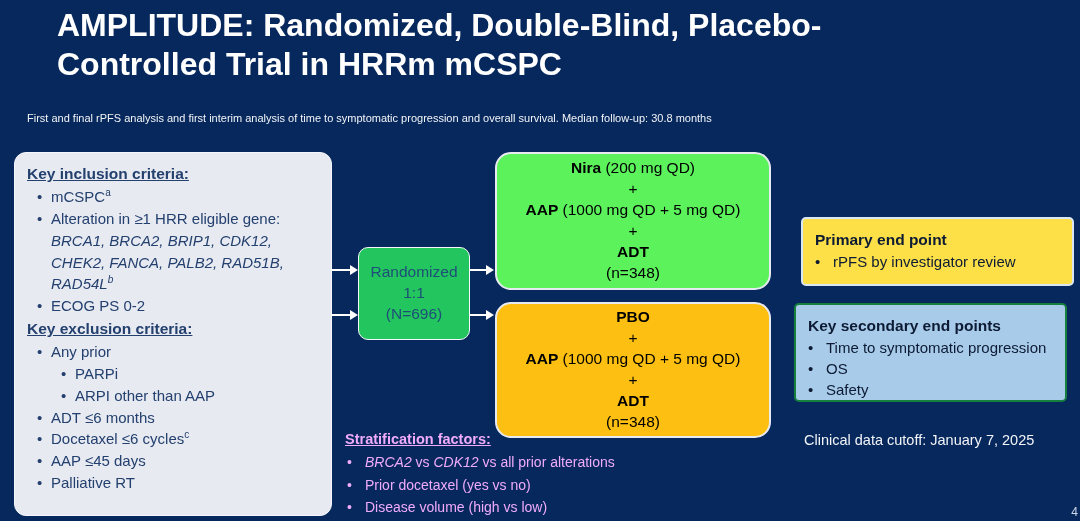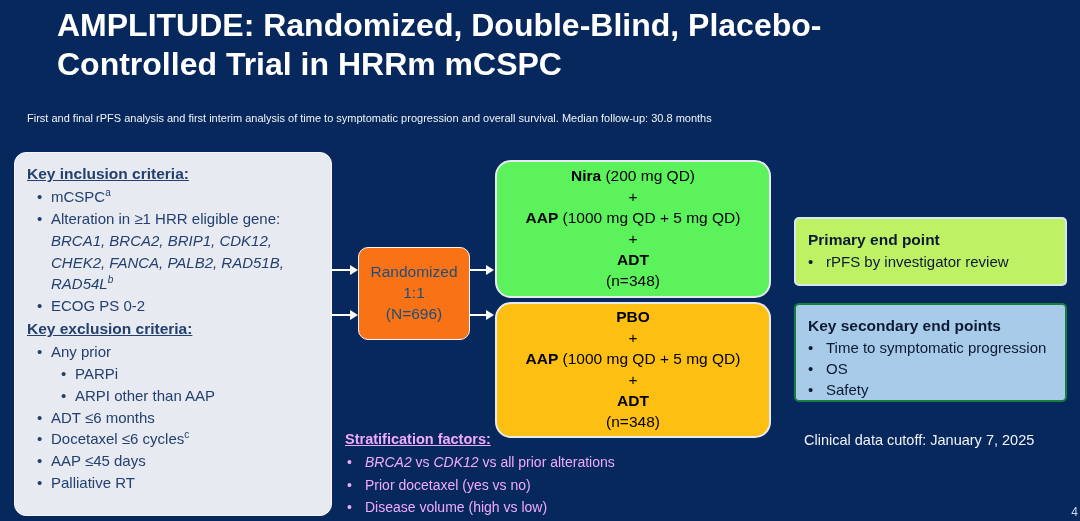--- a/index.html
+++ b/index.html
@@ -34,40 +34,40 @@
   sup{font-size:10px;}
   
   .arrow{height:2px;background:#ffffff;}
   .arrow::after{
     content:"";position:absolute;right:-7px;top:-4px;
     border-left:8px solid #ffffff;border-top:5px solid transparent;border-bottom:5px solid transparent;
   }
   
   .rand{
     left:358px;top:247px;width:112px;height:93px;box-sizing:border-box;
-    background:#f97316;border:1px solid #f5f7fb;border-radius:10px;
+    background:#22c55e;border:1px solid #f5f7fb;border-radius:10px;
     display:flex;flex-direction:column;align-items:center;justify-content:center;
     color:#1F4E79;font-size:15.5px;line-height:1.35;text-align:center;
   }
   
   .arm{
     left:495px;width:276px;box-sizing:border-box;
     border:2px solid #E8EAF2;border-radius:16px;
     display:flex;flex-direction:column;align-items:center;justify-content:center;
     color:#000000;font-size:15.5px;line-height:1.35;text-align:center;
   }
-  .arm-green{top:152px;height:138px;background:#5CF25C;margin-top:8px;}
+  .arm-green{top:152px;height:138px;background:#5CF25C;}
   .arm-amber{top:302px;height:136px;background:#FDC012;}
   .b{font-weight:bold;}
   
   .endpoint{
     left:794px;width:273px;box-sizing:border-box;border-radius:5px;
     padding:10px 10px 8px 12px;color:#0C1B33;font-size:15px;line-height:1.4;
   }
-  .ep-primary{top:217px;height:69px;background:#bef264;border:2px solid #D9E6F4;}
+  .ep-primary{top:217px;height:69px;background:#fde047;border:2px solid #D9E6F4;margin-left:7px;}
   .ep-secondary{top:303px;height:99px;background:#A9CBEA;border:2px solid #15803d;}
   .ep-h{font-weight:bold;font-size:15.5px;}
   .ep-item{display:flex;}
   .ep-item .dot{width:18px;flex:none;}
   
   .strat{left:345px;top:431px;width:440px;color:#f0abfc;}
   .strat-h{font-weight:bold;text-decoration:underline;font-size:14.5px;margin-bottom:4px;}
   .strat .bullet{padding-left:2px;font-size:14px;line-height:1.62;}
   .strat .dot{width:18px;flex:none;}
   

